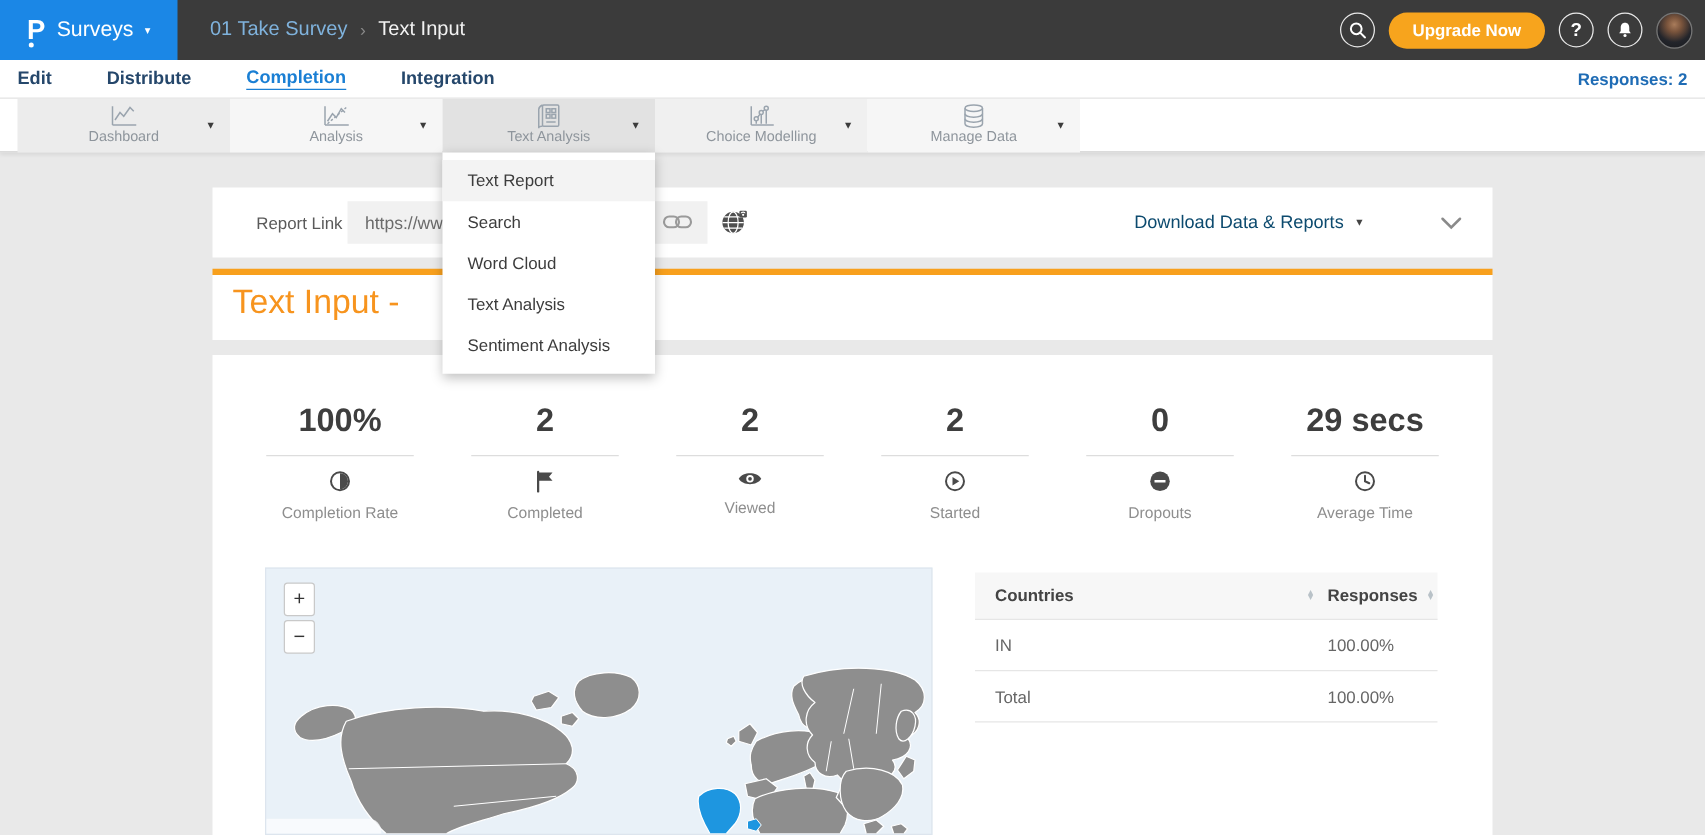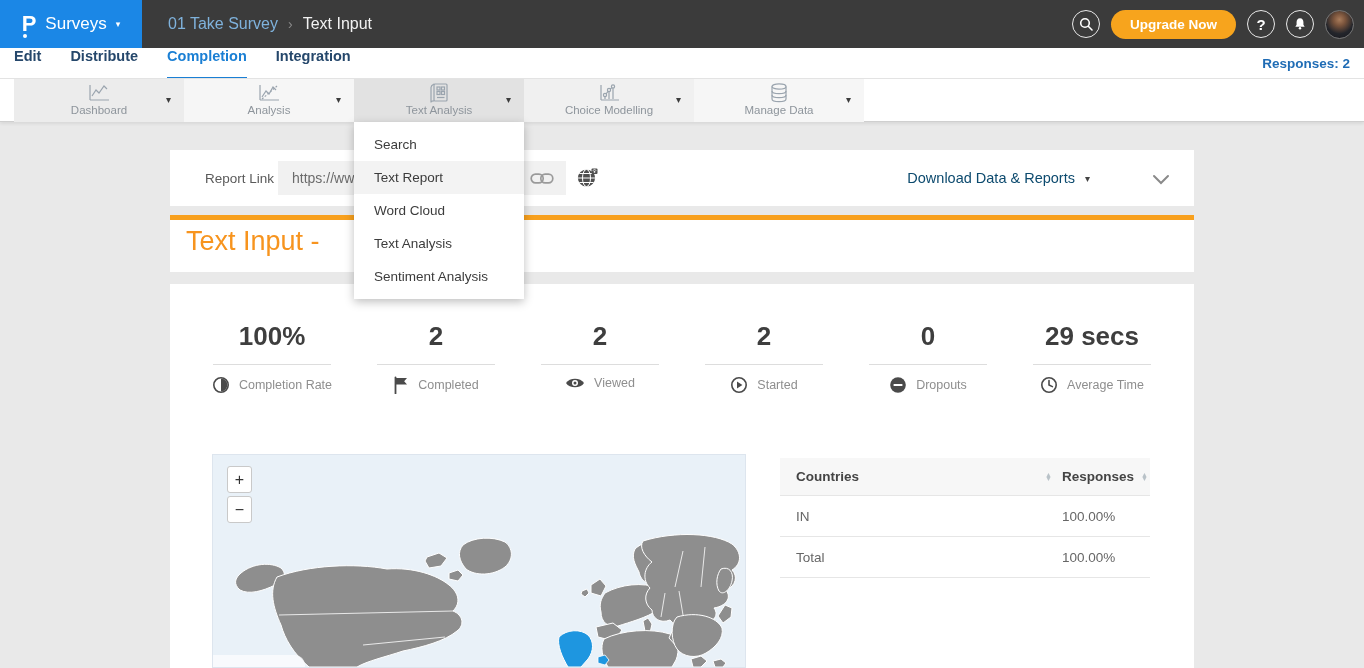--- a/index.html
+++ b/index.html
@@ -23,21 +23,21 @@
   .circle-btn { width:28px; height:28px; border:1.5px solid #e9e9e9; border-radius:50%;
     display:flex; align-items:center; justify-content:center; color:#fff; cursor:pointer; background:transparent; }
   .upgrade-btn { background:#f7a41d; color:#fff; font-weight:bold; font-size:13.5px; border:none;
     border-radius:15px; padding:0 19px; height:29px; cursor:pointer; font-family:"Liberation Sans",sans-serif; }
   .help-q { font-size:15px; font-weight:bold; }
   .avatar { width:29px; height:29px; border-radius:50%; border:1px solid #777; cursor:pointer;
     background: radial-gradient(circle at 50% 32%, #a97c5b 0%, #7a543c 26%, #23252b 62%, #17181c 100%); }
 
   
   .nav { position:absolute; top:48px; left:0; width:100%; height:31px; background:#fff; border-bottom:1px solid #e3e3e3; z-index:15; }
-  .nav-items { position:absolute; left:14px; top:0; height:30px; display:flex; gap:29px; }
+  .nav-items { position:absolute; left:14px; top:0; height:30px; display:flex; align-items:center; gap:44px; }
   .nav-item { font-size:14.5px; font-weight:bold; color:#25476b; cursor:pointer; }
   .nav-item.active { color:#1a7fd4; border-bottom:1px solid #1a7fd4; padding-bottom:1px; }
   .nav-responses { position:absolute; right:14px; top:0; height:30px; display:flex; align-items:center;
     font-size:13.5px; font-weight:bold; color:#1f6cb5; }
 
   
   .toolbar { position:absolute; top:79px; left:0; width:100%; height:43px; background:#fff;
     border-bottom:1px solid #cfcfcf; box-shadow:0 2px 3px rgba(0,0,0,.07); z-index:14; }
   .tabs { position:absolute; left:14px; top:0; display:flex; height:43px; }
   .tab { position:relative; width:170px; height:43px; cursor:pointer; display:flex; flex-direction:column;
@@ -72,21 +72,21 @@
   .page-title { position:absolute; left:16px; top:0; height:43px; display:flex; align-items:center;
     font-size:27px; color:#f7941e; font-weight:500; white-space:pre; }
 
   .main-card { top:284px; height:499px; }
 
   
   .stats-row { position:absolute; left:20px; right:20px; top:38px; display:flex; }
   .stat { flex:1; display:flex; flex-direction:column; align-items:center; }
   .stat-value { font-size:26px; font-weight:bold; color:#3e3e3e; line-height:1.1; }
   .stat-divider { width:118px; height:1px; background:#ddd; margin:13px 0 11px 0; }
-  .stat-label-row { display:flex; align-items:center; gap:9px; }
+  .stat-label-row { display:flex; align-items:center; gap:9px;flex-direction:column; }
   .stat-label { font-size:12.5px; color:#8e8e8e; }
 
   
   .map-panel { position:absolute; left:42px; top:170px; width:534px; height:214px; background:#e9f1f8;
     border:1px solid #dde5ee; overflow:hidden; }
   .map-title { position:absolute; top:8px; left:0; width:100%; text-align:center; font-size:17.5px;
     font-weight:bold; color:#3a3a3a; }
   .map-zoom { position:absolute; left:14px; top:11px; display:flex; flex-direction:column; gap:3px; z-index:5; }
   .map-zoom button { width:25px; height:27px; background:#fff; border:1px solid #c9c9c9; border-radius:3px;
     font-size:16px; color:#333; cursor:pointer; line-height:1; font-family:"Liberation Sans",sans-serif; }
@@ -417,20 +417,20 @@
           </div>
         <div class="ct-col2">
             <span>100.00%</span>
           </div>
       </div>
     </div>
 
   </div>
 
   <div class="dropdown">
+    <div class="dropdown-item highlighted">Text Report</div>
     <div class="dropdown-item">Search</div>
-    <div class="dropdown-item highlighted">Text Report</div>
     <div class="dropdown-item">Word Cloud</div>
     <div class="dropdown-item">Text Analysis</div>
     <div class="dropdown-item">Sentiment Analysis</div>
   </div>
 
 </div>
 
 </body></html>

